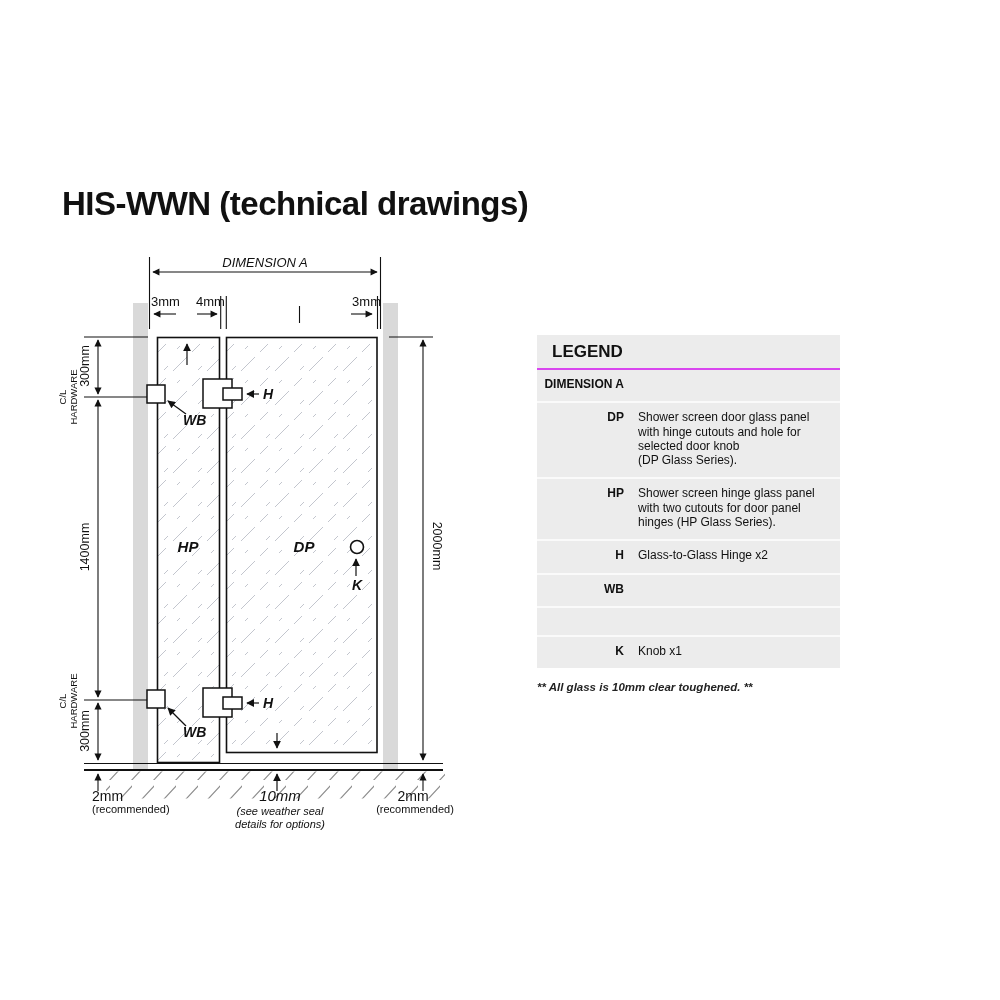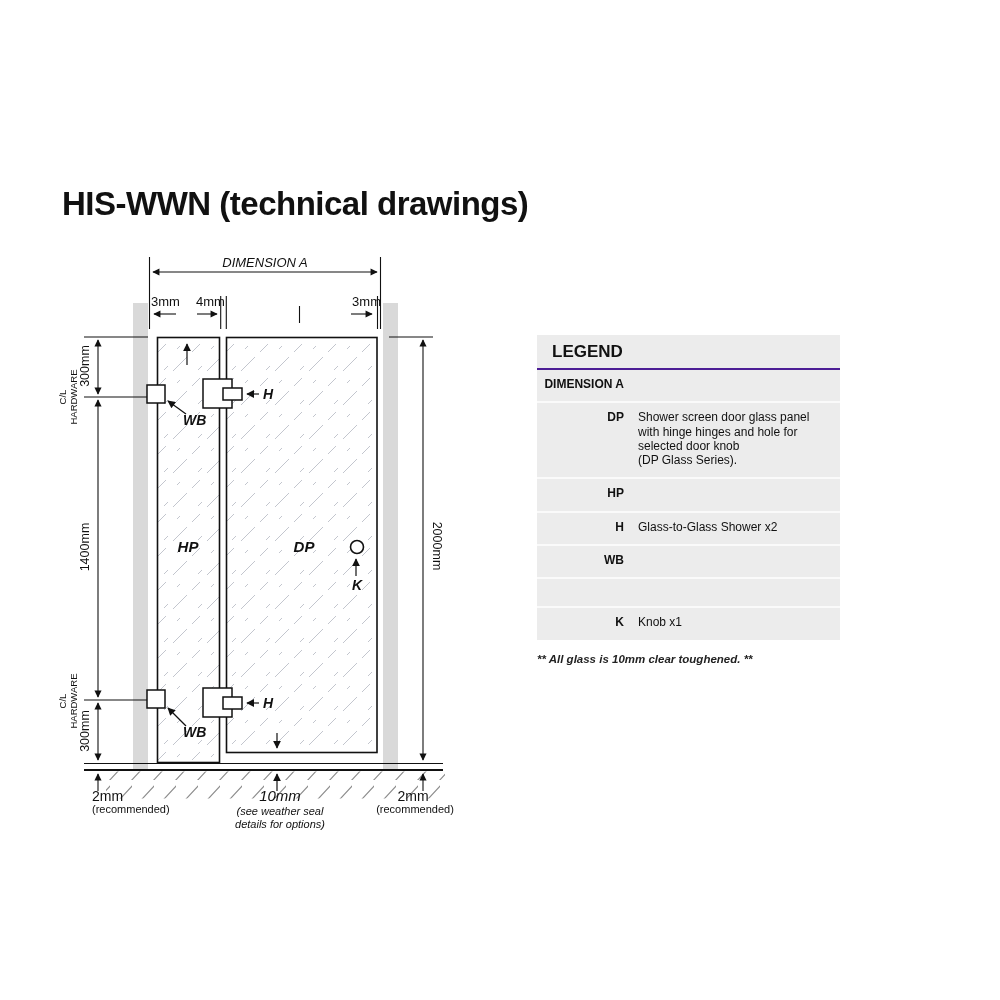--- a/index.html
+++ b/index.html
@@ -15,21 +15,21 @@
   .t-panel{font-size:15px;font-weight:bold;font-style:italic;}
   .t-part{font-size:14px;font-weight:bold;font-style:italic;}
   .t-big{font-size:14px;}
   .t-big-it{font-size:15px;font-style:italic;}
   .t-small{font-size:11px;}
   .t-small-it{font-size:11px;font-style:italic;}
 
   .legend{position:absolute;left:537px;top:335px;width:303px;}
   .legend-panel{background:#ececec;}
   .legend-head{font-size:17px;font-weight:bold;padding:7px 0 6px 15px;
-               border-bottom:2px solid #4c1d95;}
+               border-bottom:2px solid #d946ef;}
   .lrow{display:flex;padding:7px 0 10px 0;border-bottom:2px solid #fafafa;}
   .lrow:last-child{border-bottom:none;}
   .lrow .term{width:101px;flex:0 0 101px;text-align:right;font-weight:bold;
               font-size:12px;line-height:14.3px;padding-right:14px;box-sizing:border-box;}
   .lrow .desc{flex:1;font-size:12px;line-height:14.3px;white-space:pre-line;}
   .lrow.row-wb .desc{white-space:nowrap;overflow:visible;}
   .lrow.row-empty{min-height:10px;}
   .legend-footnote{margin-top:13px;text-align:left;font-size:11.5px;
                    font-style:italic;font-weight:bold;color:#222;}
 </style>
@@ -156,30 +156,33 @@
   <div class="legend">
     <div class="legend-panel">
       <div class="legend-head">LEGEND</div>
 
       <div class="lrow">
         <div class="term">DIMENSION A</div>
       </div>
       <div class="lrow">
         <div class="term">DP</div>
         <div class="desc">Shower screen door glass panel
-with hinge hinges and hole for
+with hinge cutouts and hole for
 selected door knob
 (DP Glass Series).</div>
       </div>
       <div class="lrow">
         <div class="term">HP</div>
+        <div class="desc">Shower screen hinge glass panel
+with two cutouts for door panel
+hinges (HP Glass Series).</div>
       </div>
       <div class="lrow">
         <div class="term">H</div>
-        <div class="desc">Glass-to-Glass Shower x2</div>
+        <div class="desc">Glass-to-Glass Hinge x2</div>
       </div>
       <div class="lrow row-wb">
         <div class="term">WB</div>
       </div>
       <div class="lrow row-empty">
         <div class="term"></div>
         <div class="desc"></div>
       </div>
       <div class="lrow">
         <div class="term">K</div>

